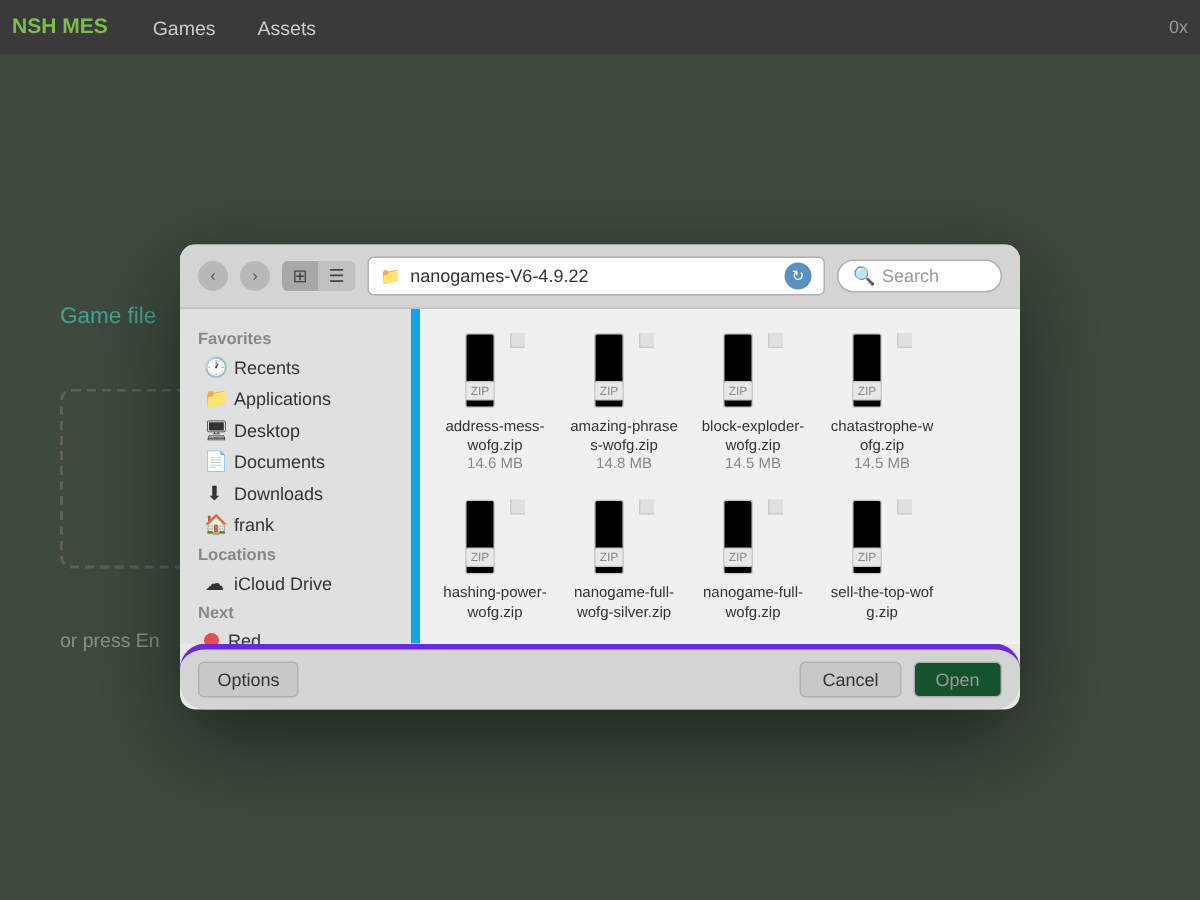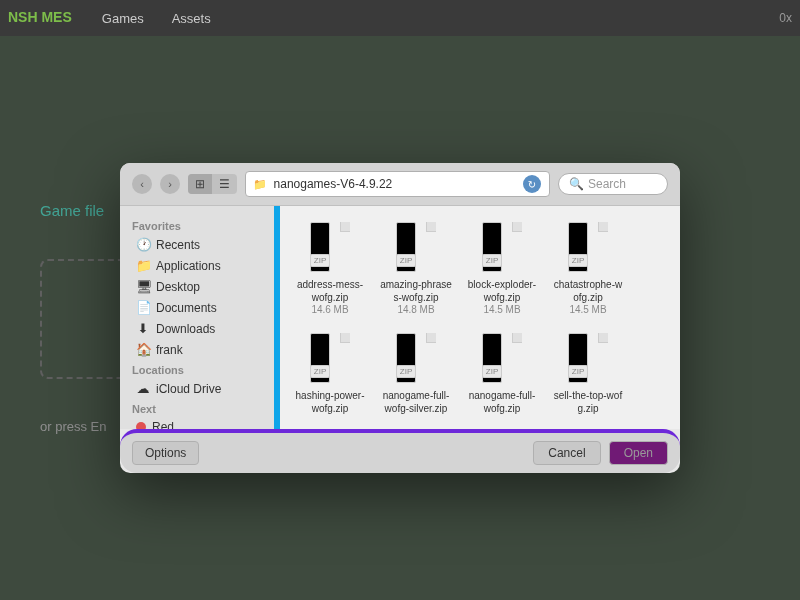--- a/index.html
+++ b/index.html
@@ -353,21 +353,21 @@
     .cancel-btn {
       background: #c8c8c8;
       border: 1px solid #b0b0b0;
       border-radius: 4px;
       padding: 4px 14px;
       font-size: 12px;
       cursor: pointer;
       color: #333;
     }
     .open-btn {
-      background: #701a75;
+      background: #14532d;
       border: 1px solid #b0b0b0;
       border-radius: 4px;
       padding: 4px 14px;
       font-size: 12px;
       cursor: pointer;
       color: #999;
     }
   </style>
 </head>
 <body>

